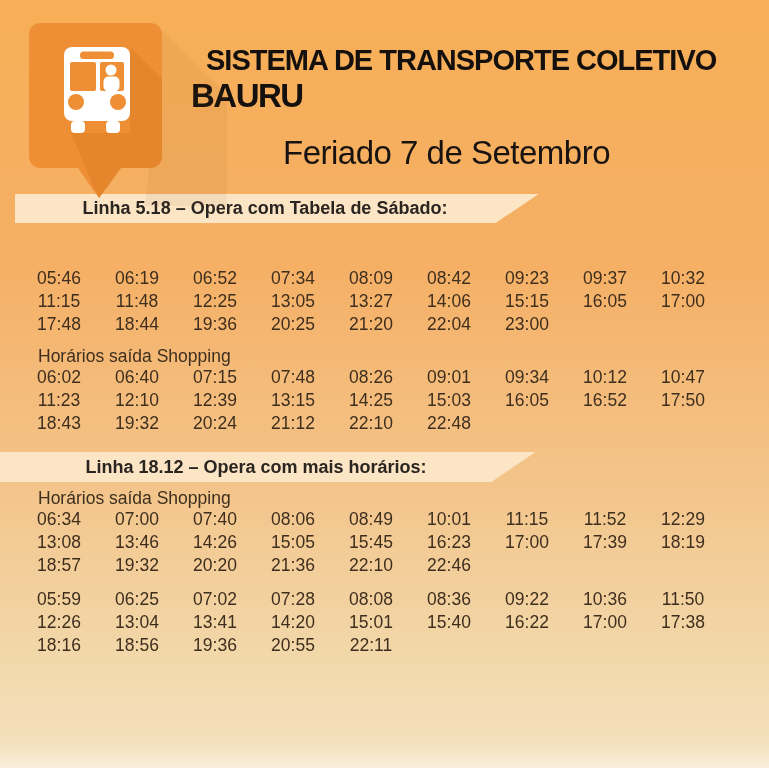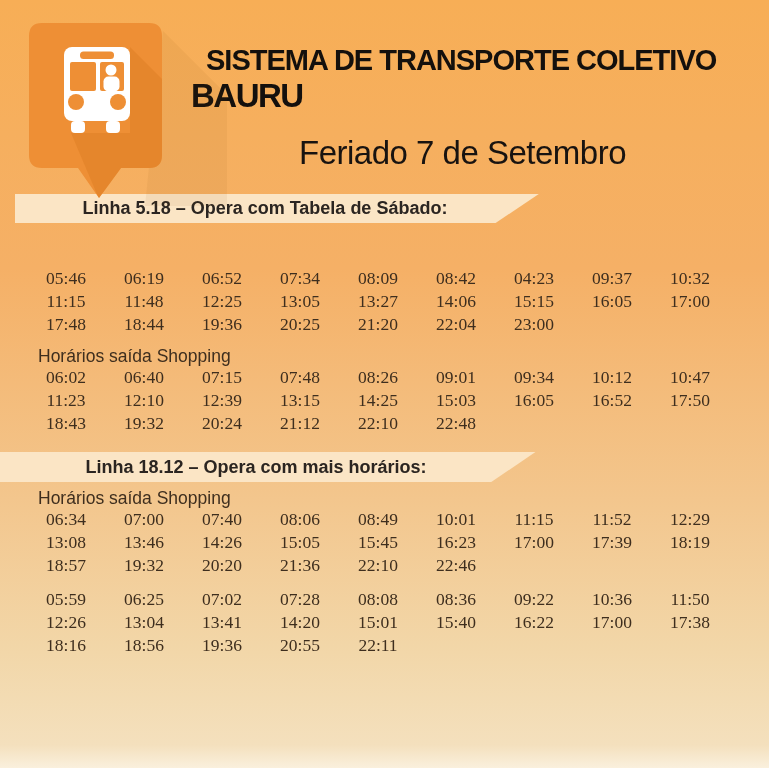--- a/index.html
+++ b/index.html
@@ -7,40 +7,40 @@
   .page {
     position:relative; width:769px; height:768px; overflow:hidden;
     background:linear-gradient(180deg,#f7ae56 0%, #f5b066 35%, #f3c68d 65%, #f2d7a9 85%, #f4e0bd 97%, #faf0dd 100%);
   }
 
   
   .badge { position:absolute; left:27px; top:21px; width:200px; height:185px; z-index:3; }
   .titles { position:absolute; left:191px; top:44px; color:#14100d; z-index:2; }
   .title-line1 { font-size:29px; font-weight:bold; letter-spacing:-1px; line-height:32px; white-space:nowrap;margin-left:15px; }
   .title-line2 { font-size:33px; font-weight:bold; letter-spacing:-1.5px; line-height:38px; margin-top:1px; }
-  .subtitle { position:absolute; left:299px; top:134px; font-size:33px; color:#181310; letter-spacing:-0.5px; white-space:nowrap; z-index:2; }
+  .subtitle { position:absolute; left:283px; top:134px; font-size:33px; color:#181310; letter-spacing:-0.5px; white-space:nowrap; z-index:2; }
 
   
   .banner {
     position:absolute; left:0; background:#fbe5c5; font-weight:bold; font-size:18px;
     color:#2b2521; text-align:center; padding-left:15px; padding-right:55px;
     clip-path:polygon(0 0, 97% 0, 89% 100%, 0 100%); white-space:nowrap; z-index:1;
   }
   .banner-1 { top:194px; width:540px; height:29px; line-height:29px;margin-left:15px; }
   .banner-2 { top:452px; width:552px; height:30px; line-height:30px; }
 
   
   .sched-label { position:absolute; left:38px; font-size:17.5px; line-height:19px; color:#3e2e1e; }
   .label-1 { top:230px; }
   .label-2 { top:347px; }
   .label-3 { top:489px; }
   .label-4 { top:570px; }
 
   
-  .times { position:absolute; left:27px; width:702px;font-family:Liberation Serif, serif; }
+  .times { position:absolute; left:20px; width:702px; }
   .times-1 { top:267px; }
   .times-2 { top:366px; }
   .times-3 { top:508px; }
   .times-4 { top:588px; }
   .time-row { display:grid; grid-template-columns:repeat(9,1fr); height:23px; }
   .time-cell { text-align:center; line-height:23px; font-size:17.5px; color:#3e2e1e; white-space:nowrap; }
 </style>
 </head>
 <body>
 
@@ -89,21 +89,21 @@
   <div class="banner banner-1">Linha 5.18 – Opera com Tabela de Sábado:</div>
 
   <div class="times times-1">
       <div class="time-row">
         <span class="time-cell">05:46</span>
         <span class="time-cell">06:19</span>
         <span class="time-cell">06:52</span>
         <span class="time-cell">07:34</span>
         <span class="time-cell">08:09</span>
         <span class="time-cell">08:42</span>
-        <span class="time-cell">04:23</span>
+        <span class="time-cell">09:23</span>
         <span class="time-cell">09:37</span>
         <span class="time-cell">10:32</span>
       </div>
       <div class="time-row">
         <span class="time-cell">11:15</span>
         <span class="time-cell">11:48</span>
         <span class="time-cell">12:25</span>
         <span class="time-cell">13:05</span>
         <span class="time-cell">13:27</span>
         <span class="time-cell">14:06</span>

